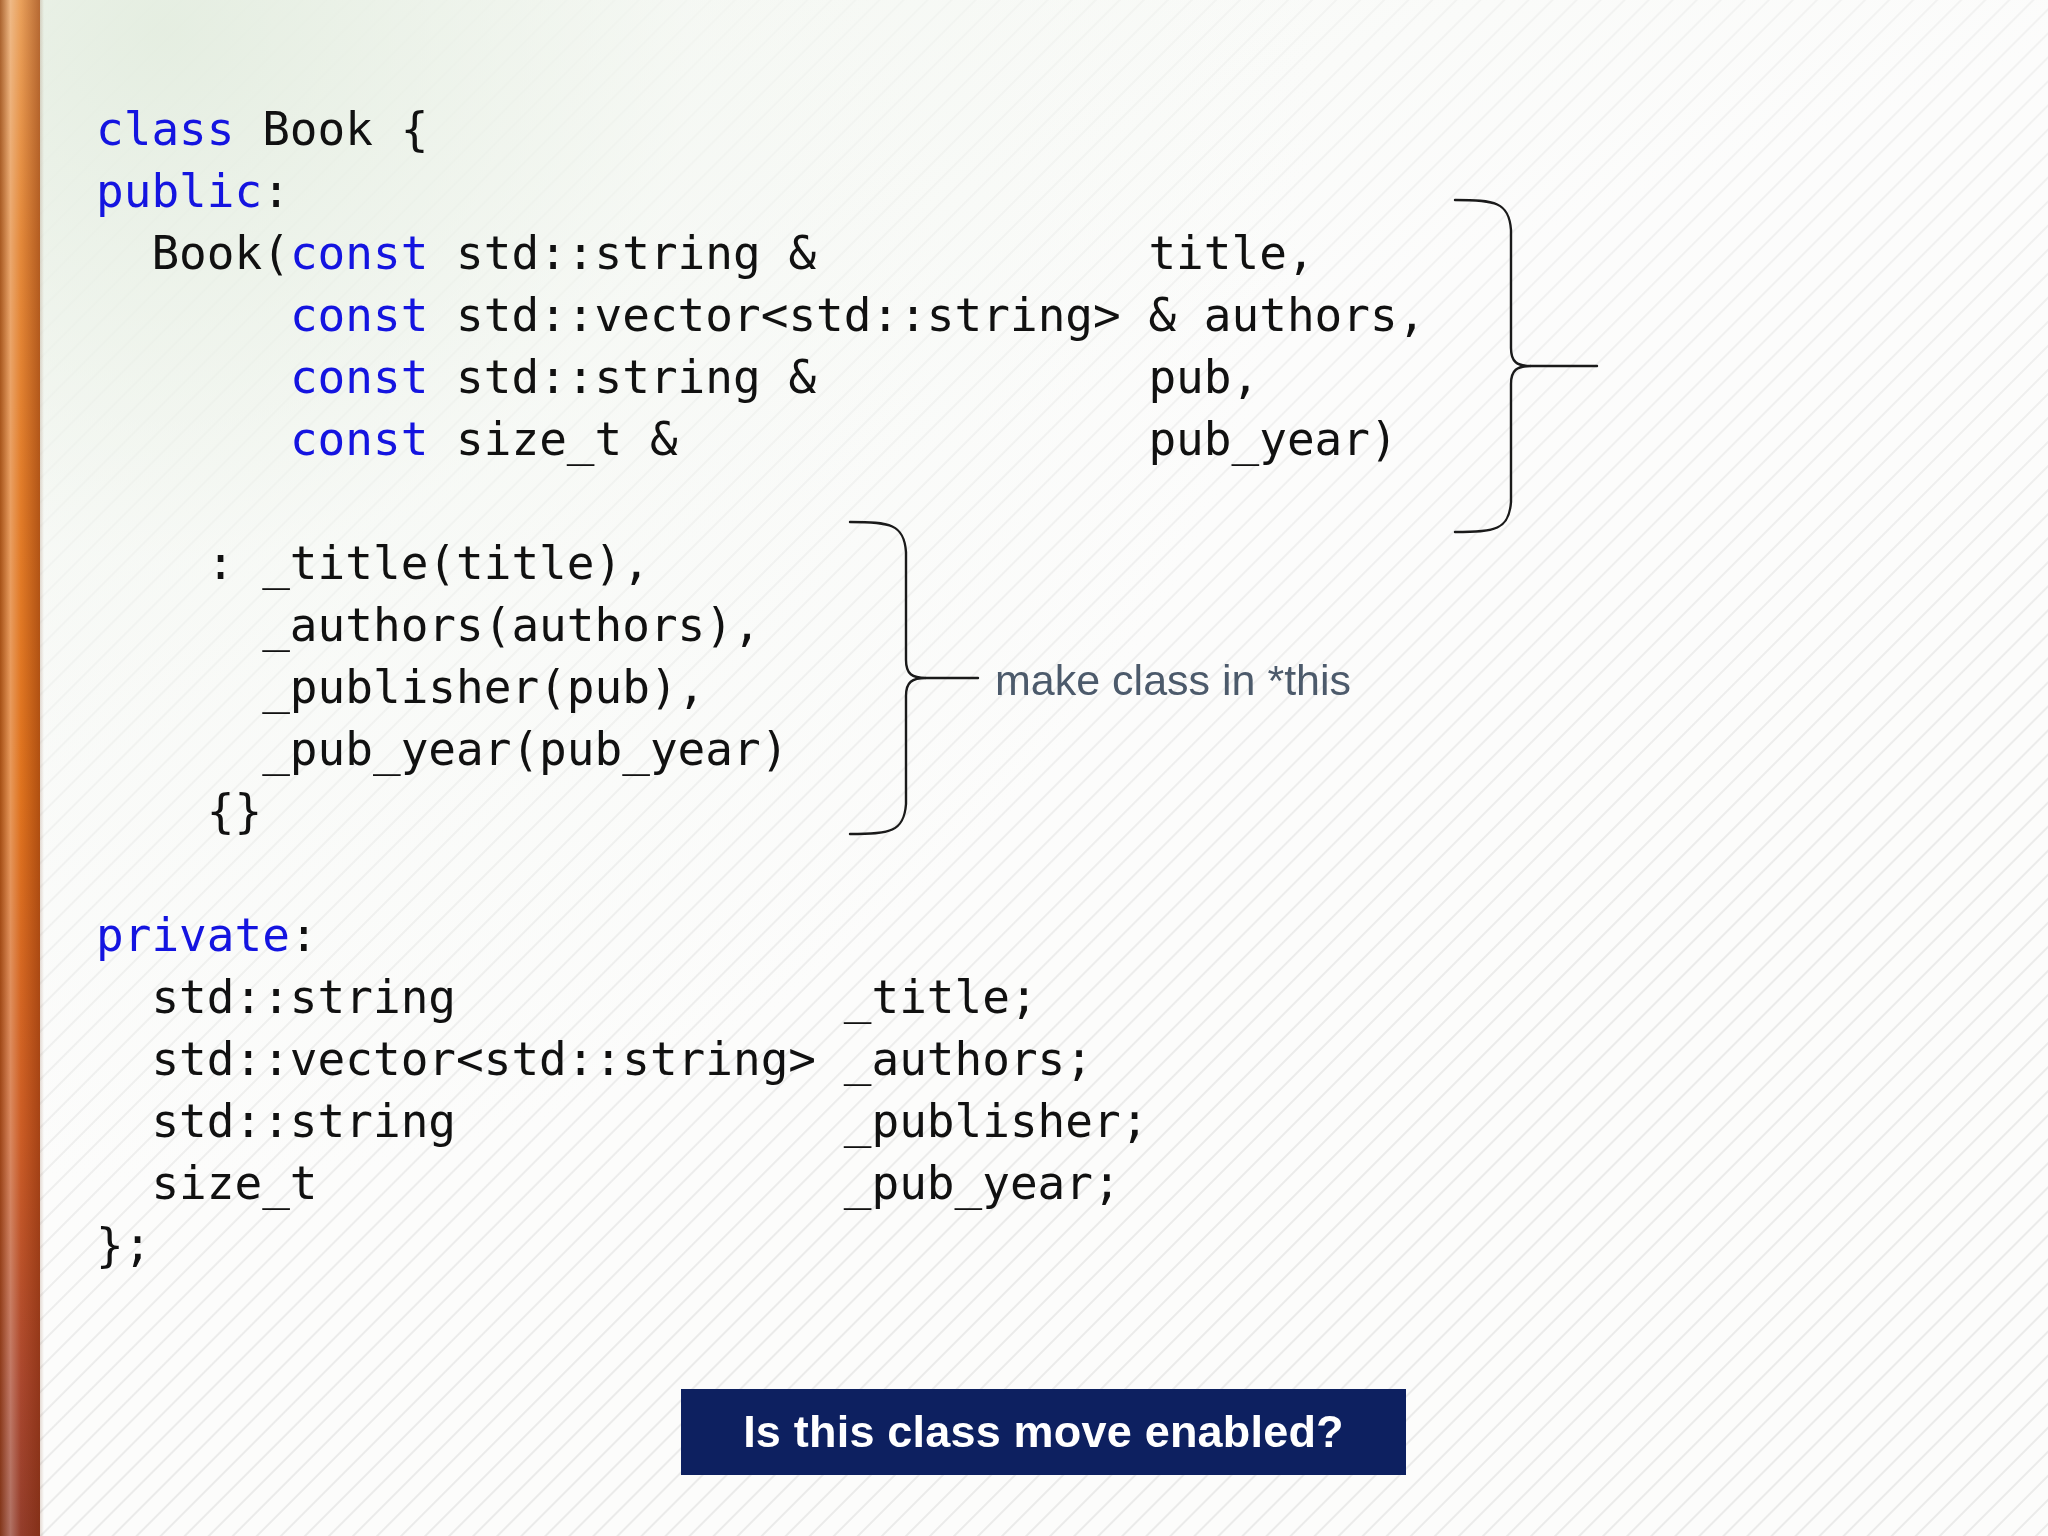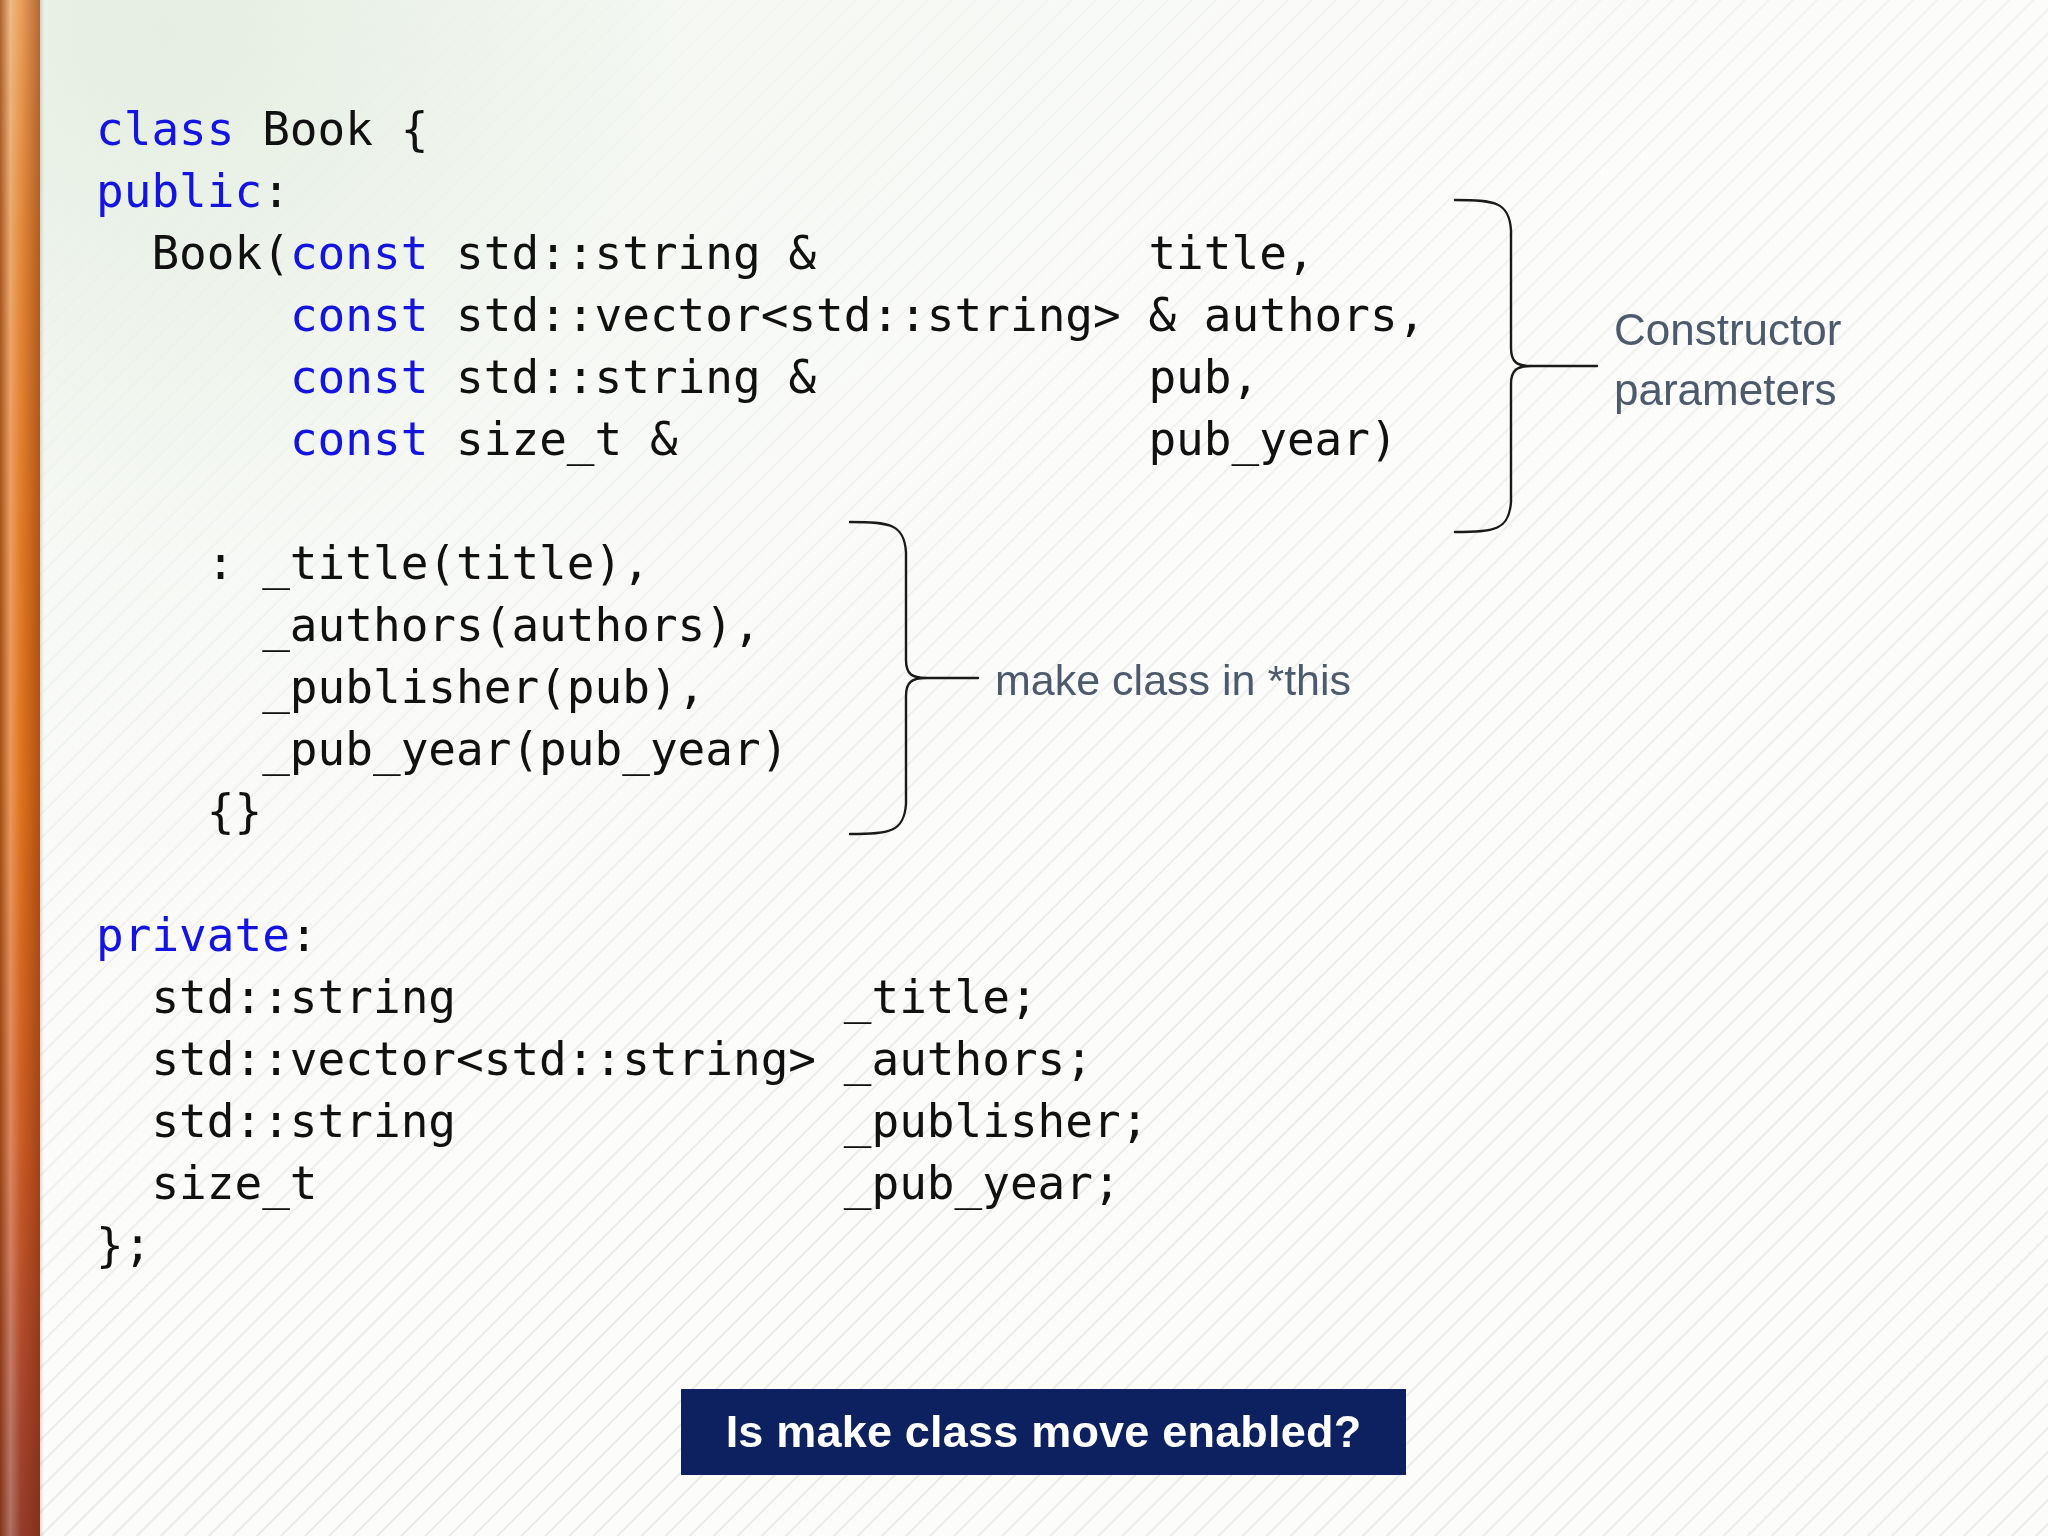--- a/index.html
+++ b/index.html
@@ -159,22 +159,20 @@
     <path class="brace-path" d="M 0 4
              C 40 4, 54 6, 56 34
              L 56 142
              C 56 156, 62 160, 76 160
              C 62 160, 56 164, 56 178
              L 56 286
              C 54 314, 40 316, 0 316"></path>
     <line class="leader" x1="76" y1="160" x2="128" y2="160"></line>
   </svg>
 
-  <div class="anno" id="anno-ctor">Constructor
-parameters</div>
 
   <div class="anno" id="anno-copies">make class in *this</div>
 
   <div id="banner">
-    <span id="banner-text">Is make class move enabled?</span>
+    <span id="banner-text">Is this class move enabled?</span>
   </div>
 
 </div>
 
 </body></html>

